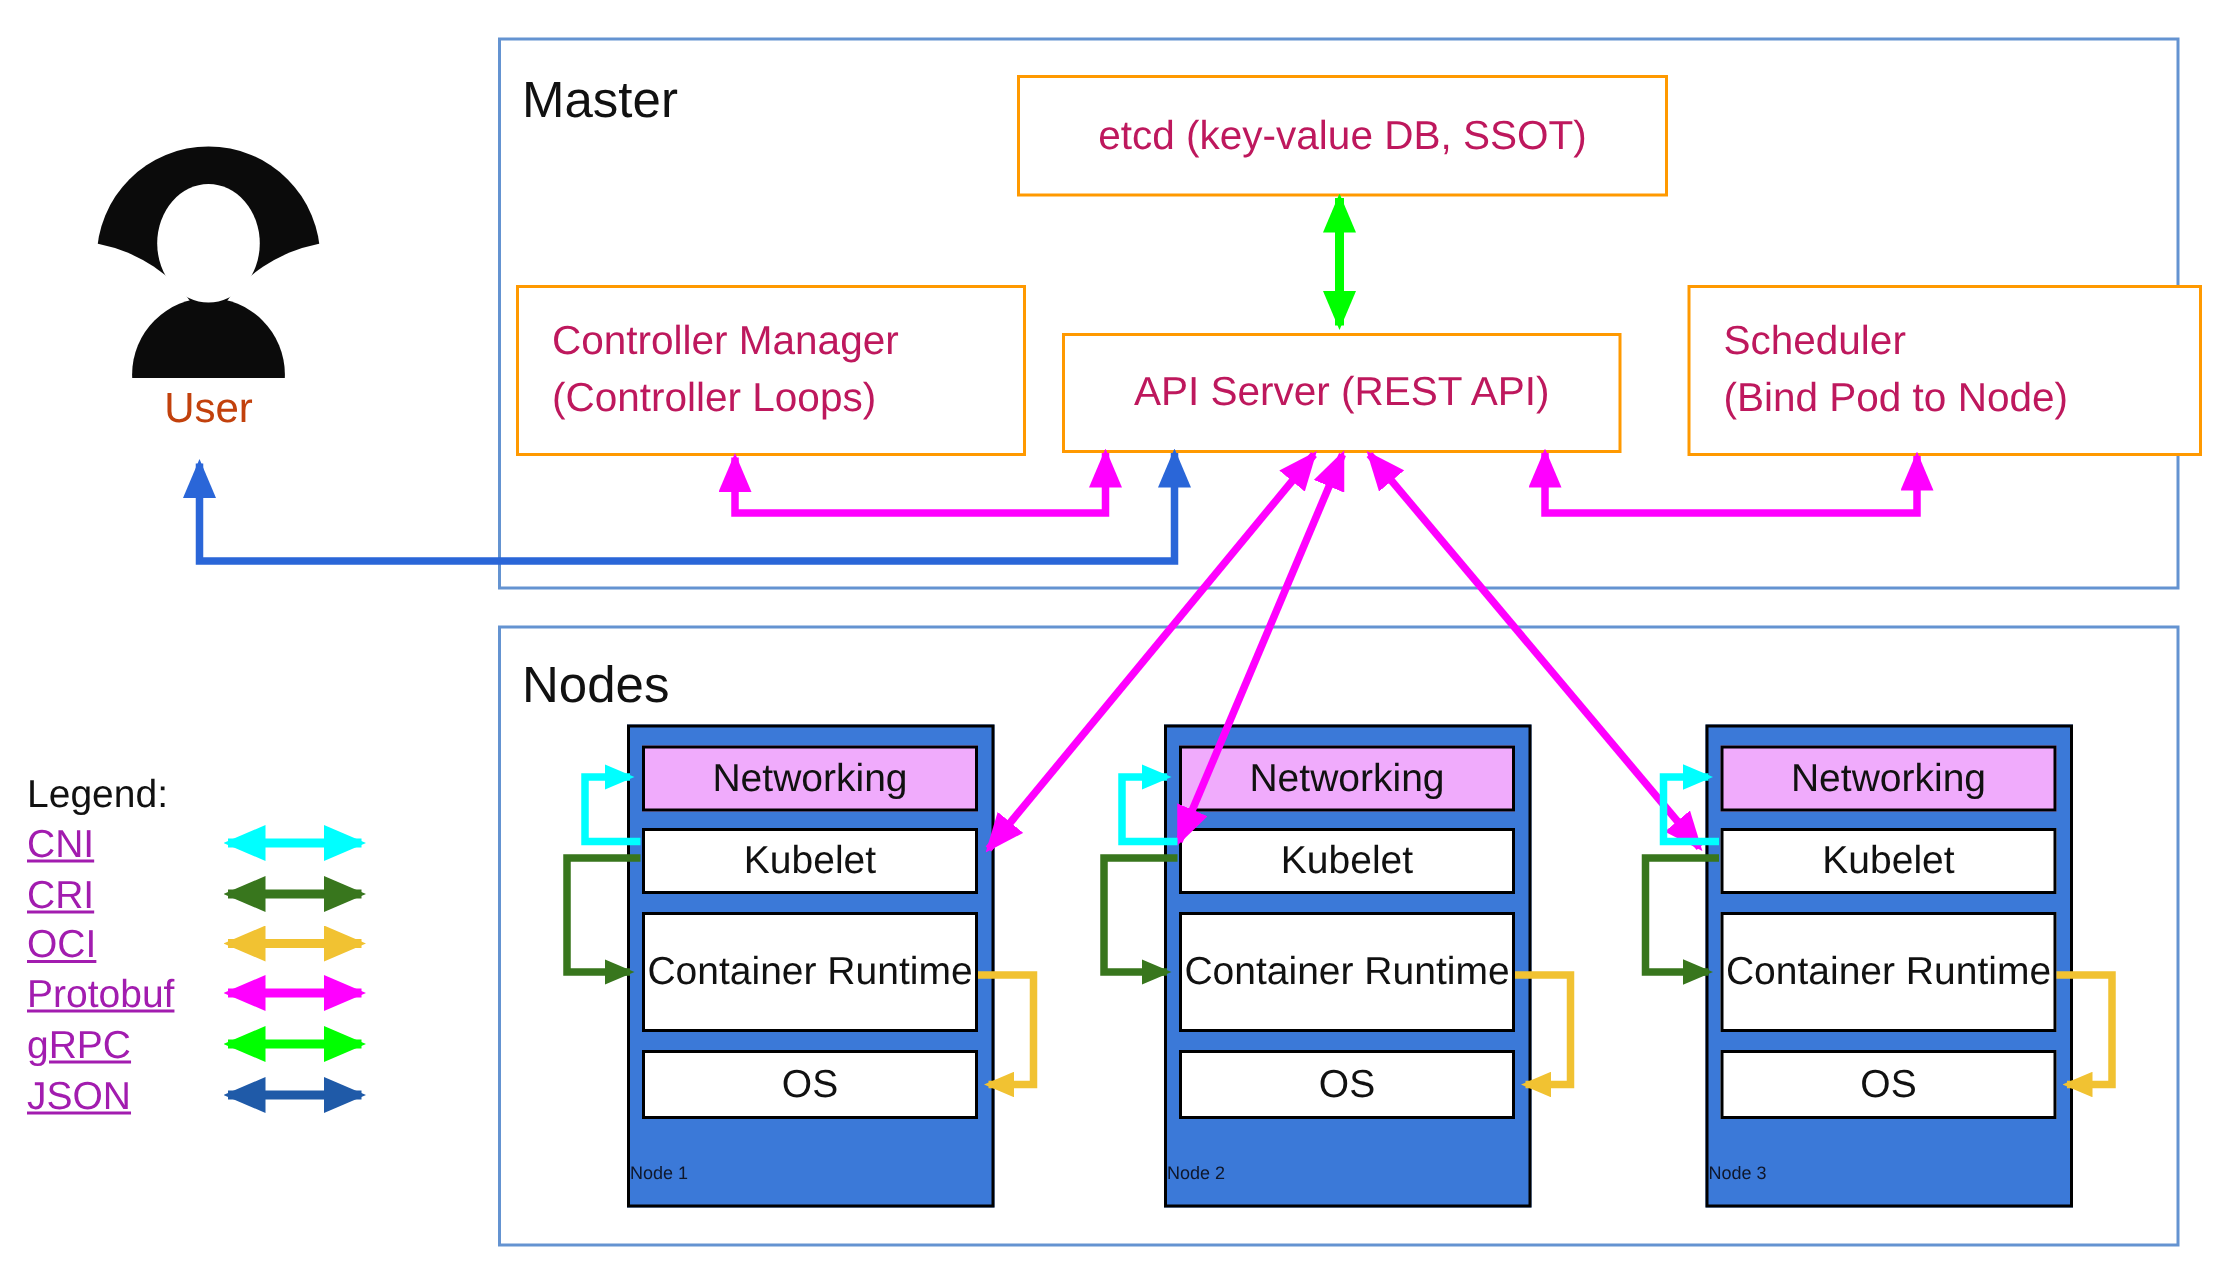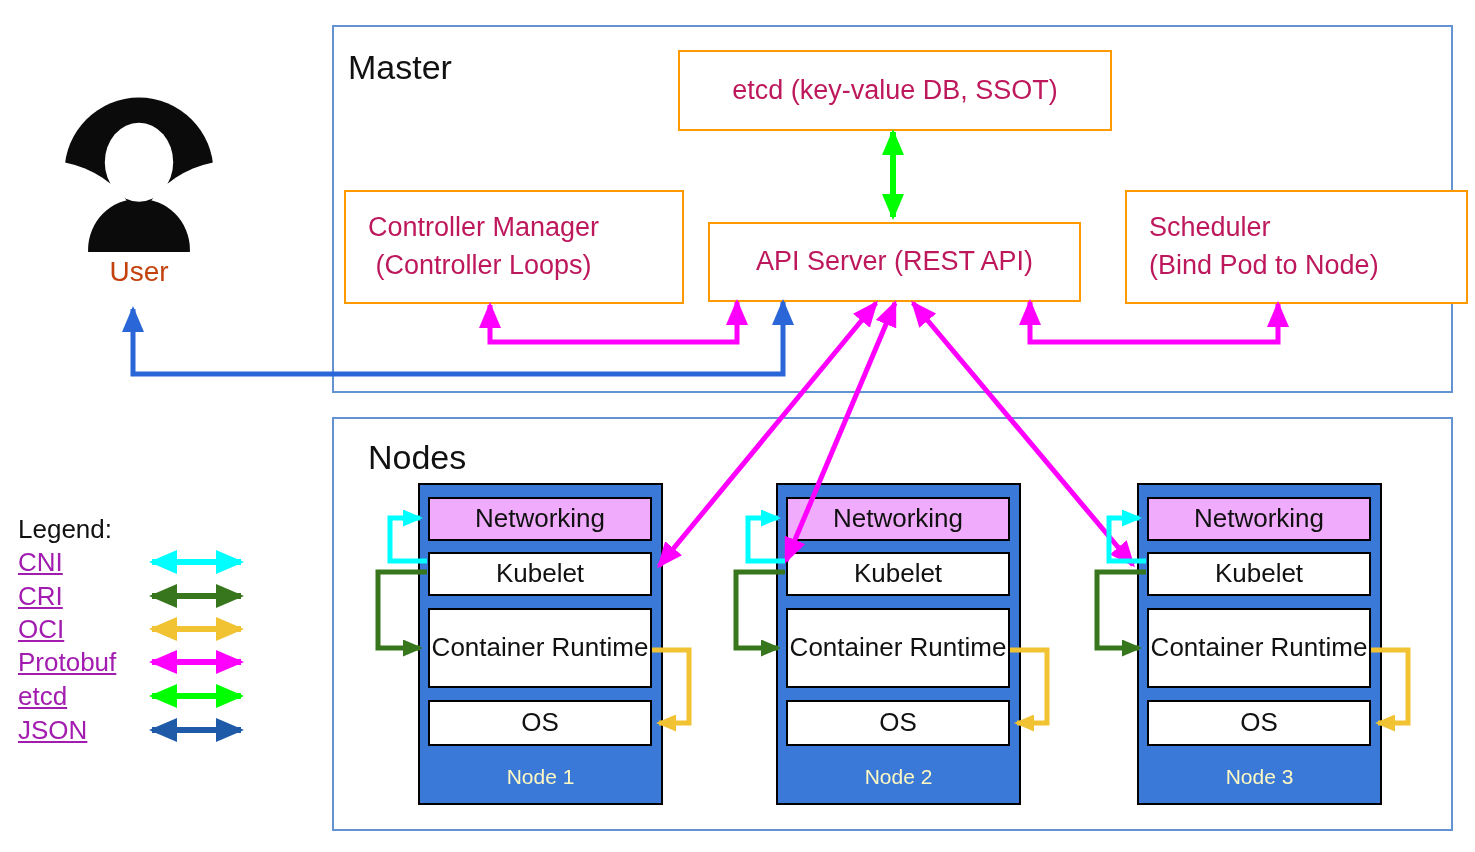--- a/index.html
+++ b/index.html
@@ -9,41 +9,41 @@
   .container-label{position:absolute;font-size:34px;color:#111;}
   .obox{position:absolute;border:2px solid #ff9900;background:#fff;color:#be185d;
         font-size:27px;display:flex;align-items:center;justify-content:center;
         line-height:1.4;text-align:center;}
   .obox.leftalign{justify-content:flex-start;padding-left:22px;text-align:left;}
   .node{position:absolute;width:245px;height:322px;background:#3b79d8;border:2.5px solid #000;box-sizing:border-box;}
   .layer{position:absolute;left:8px;width:224px;background:#fff;border:2px solid #000;
          box-sizing:border-box;display:flex;align-items:center;justify-content:center;
          font-size:26px;color:#111;text-align:center;line-height:1.35;}
   .layer.networking{background:#f0abfc;}
-  .node-name{position:absolute;left:0;right:0;bottom:14px;text-align:center;
-             color:#fef9c3;font-size:21px;}
+  .node-name{position:absolute;left:0;right:0;bottom:14px;text-align:left;
+             color:#0f172a;font-size:12px;}
   .user-label{position:absolute;font-size:28px;color:#c2410c;text-align:center;}
   .legend-title{position:absolute;font-size:26px;color:#111;}
   .legend-link{position:absolute;font-size:26px;color:#a21caf;text-decoration:underline;cursor:pointer;}
   .overlay{position:absolute;left:0;top:0;pointer-events:none;}
 </style>
 </head>
 <body>
 
 <div id="canvas">
 
   <div class="container" style="left:332px;top:25px;width:1117px;height:364px;"></div>
   <div class="container-label" style="left:348px;top:48px;">Master</div>
 
   <div class="container" style="left:332px;top:417px;width:1117px;height:410px;"></div>
-  <div class="container-label" style="left:348px;top:438px;margin-left:20px;">Nodes</div>
+  <div class="container-label" style="left:348px;top:438px;">Nodes</div>
 
   <div class="obox" style="left:678px;top:50px;width:430px;height:77px;">etcd (key-value DB, SSOT)</div>
 
-  <div class="obox leftalign" style="left:344px;top:190px;width:314px;height:110px;text-align:center;">
+  <div class="obox leftalign" style="left:344px;top:190px;width:314px;height:110px;">
     <div>
       <div>Controller Manager</div>
       <div>(Controller Loops)</div>
     </div>
   </div>
 
   <div class="obox" style="left:708px;top:222px;width:369px;height:76px;">API Server (REST API)</div>
 
   <div class="obox leftalign" style="left:1125px;top:190px;width:317px;height:110px;">
     <div>
@@ -83,21 +83,21 @@
     <div class="layer" style="top:123px;height:80px;">Container Runtime</div>
     <div class="layer" style="top:215px;height:46px;">OS</div>
     <div class="node-name">Node 3</div>
   </div>
 
   <div class="legend-title" style="left:18px;top:514px;">Legend:</div>
   <div class="legend-link" style="left:18px;top:547px;">CNI</div>
   <div class="legend-link" style="left:18px;top:581px;">CRI</div>
   <div class="legend-link" style="left:18px;top:614px;">OCI</div>
   <div class="legend-link" style="left:18px;top:647px;">Protobuf</div>
-  <div class="legend-link" style="left:18px;top:681px;">etcd</div>
+  <div class="legend-link" style="left:18px;top:681px;">gRPC</div>
   <div class="legend-link" style="left:18px;top:715px;">JSON</div>
 
   <svg class="overlay" width="1475" height="852" viewBox="0 0 1475 852">
     <defs>
       <marker id="mag" markerUnits="userSpaceOnUse" markerWidth="26" markerHeight="22" refX="23" refY="11" orient="auto-start-reverse">
         <path d="M0,0 L26,11 L0,22 Z" fill="#ff00ff"></path>
         </marker>
       <marker id="blu" markerUnits="userSpaceOnUse" markerWidth="26" markerHeight="22" refX="23" refY="11" orient="auto-start-reverse">
         <path d="M0,0 L26,11 L0,22 Z" fill="#2a66d8"></path>
         </marker>

